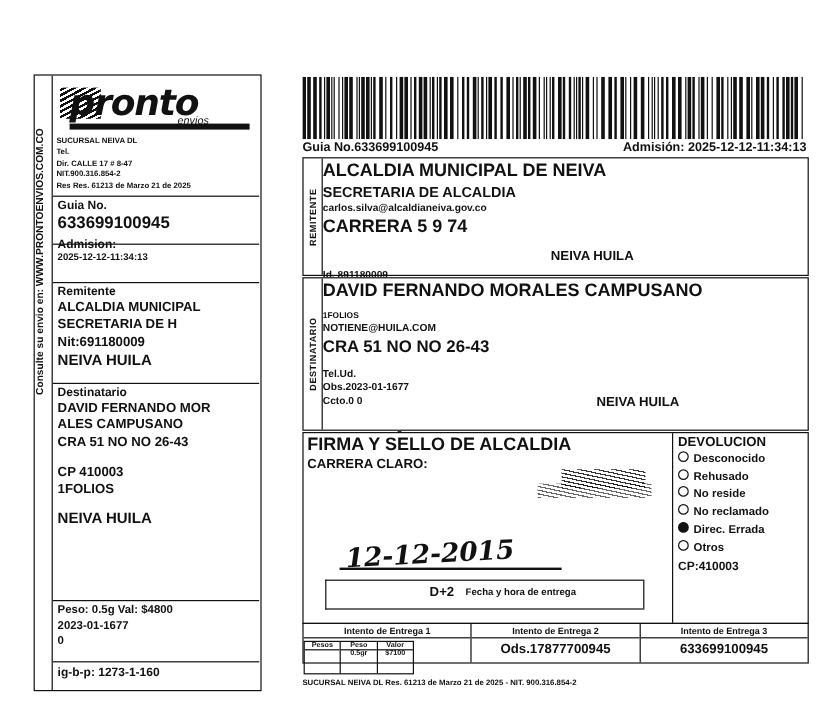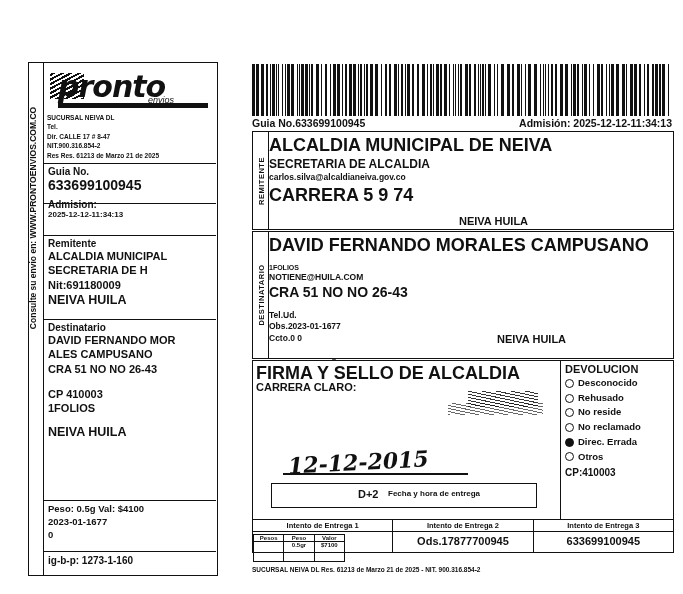--- a/index.html
+++ b/index.html
@@ -31,30 +31,30 @@
 
   .gline{position:absolute;left:252px;top:117px;width:420px;font-size:10.5px;font-weight:bold;display:flex;justify-content:space-between;}
 
   
   .rbox{position:absolute;border:1px solid #111;background:#fff;}
   .sidetag{position:absolute;left:1px;top:0;width:14px;height:100%;border-right:1px solid #111;}
   .sidetag span{position:absolute;left:-33px;top:50%;width:80px;transform:translateY(-50%) rotate(-90deg);
       font-size:7.5px;font-weight:bold;text-align:center;letter-spacing:.5px;}
   .rbody{position:absolute;left:16px;top:2px;right:2px;}
 
-  .big{font-size:18px;font-weight:bold;line-height:1.25;}
+  .big{font-size:15px;font-weight:bold;line-height:1.25;}
   .mid{font-size:11px;font-weight:bold;line-height:1.3;}
   .sml{font-size:8.5px;font-weight:bold;line-height:1.35;}
   .xsml{font-size:7px;font-weight:bold;line-height:1.3;}
 
   
   .dev{position:absolute;right:0;top:0;width:112px;height:100%;border-left:1px solid #111;}
   .dev h4{margin:0;padding:2px 0 1px 4px;font-size:11px;font-weight:bold;}
   .dev ul{list-style:none;margin:0;padding:0 0 0 4px;}
-  .dev li{font-size:9.5px;font-weight:bold;line-height:1.55;display:flex;align-items:center;}
+  .dev li{font-size:9.5px;font-weight:bold;line-height:1.55;display:flex;align-items:flex-start;}
   .circ{display:inline-block;width:7px;height:7px;border:1.3px solid #111;border-radius:50%;margin-right:4px;flex:0 0 auto;}
   .circ.filled{background:#111;}
 
   .intentos{position:absolute;left:252px;top:519px;width:420px;height:32px;border:1px solid #111;display:flex;}
   .intentos>div{flex:1;border-right:1px solid #111;}
   .intentos>div:last-child{border-right:none;}
   .intentos .hd{font-size:7.5px;font-weight:bold;text-align:center;border-bottom:1px solid #111;padding:1px 0;}
 
   .pesos{position:absolute;left:253px;top:534px;width:90px;height:26px;border:1px solid #111;display:flex;font-size:6px;font-weight:bold;}
   .pesos>div{flex:1;border-right:1px solid #111;text-align:center;}
@@ -122,21 +122,21 @@
       <div class="mid">DAVID FERNANDO MOR</div>
       <div class="mid">ALES CAMPUSANO</div>
       <div class="mid">CRA 51 NO NO 26-43</div>
       <div class="mid" style="margin-top:11px;">CP 410003</div>
       <div class="mid">1FOLIOS</div>
       <div class="mid" style="margin-top:9px;font-size:12.5px;">NEIVA HUILA</div>
     </div>
 
     <div class="sep" style="top:437px;"></div>
     <div class="blk" style="top:440px;">
-      <div class="sml" style="font-size:9.5px;">Peso: 0.5g Val: $4100</div>
+      <div class="sml" style="font-size:9.5px;">Peso: 0.5g Val: $4800</div>
       <div class="sml" style="font-size:9.5px;">2023-01-1677</div>
       <div class="sml" style="font-size:9.5px;">0</div>
     </div>
     <div class="sep" style="top:488px;"></div>
     <div class="blk" style="top:491px;">
       <div class="sml" style="font-size:10px;">ig-b-p: 1273-1-160</div>
     </div>
   </div>
 
   <div class="barcode" id="bc">

